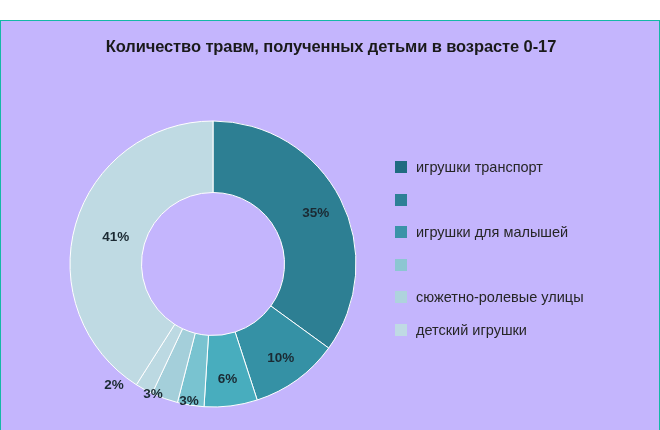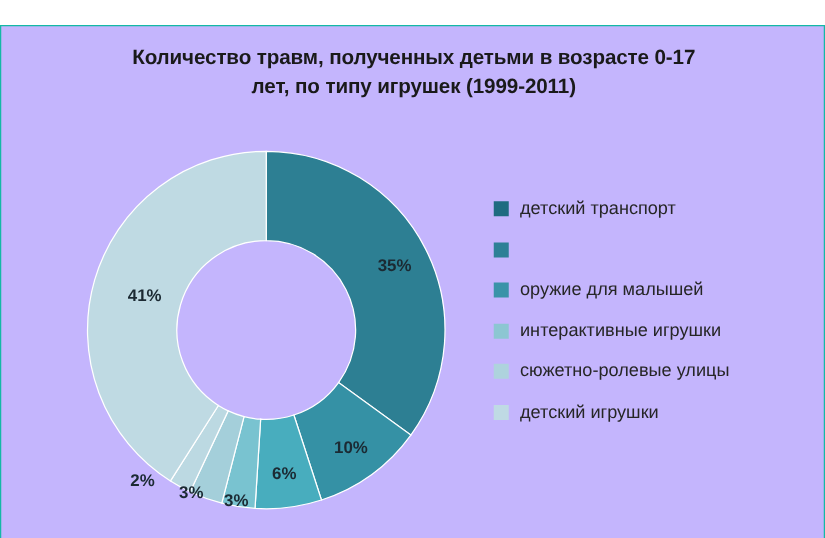--- a/index.html
+++ b/index.html
@@ -76,21 +76,20 @@
     line-height: 1;
   }
 </style>
 </head>
 <body>
 
 <div id="chart-canvas">
 
   <div id="chart-title">
     <span>Количество травм, полученных детьми в возрасте 0-17</span><br>
-    <span>лет, по типу игрушек (1999-2011)</span>
   </div>
 
   <div id="donut-area">
     <svg id="donut-svg" width="400" height="370" viewBox="0 0 400 370">
         <path d="M 212 28 A 143 143 0 0 1 327.6894301956175 255.05329107782364 L 269.8447150978088 213.02664553891182 A 71.5 71.5 0 0 0 212 99.5 Z" fill="#2d7f93" stroke="#ffffff" stroke-width="1"></path>
         <path d="M 327.6894301956175 255.05329107782364 A 143 143 0 0 1 256.1894301956175 307.00108183020694 L 234.09471509780874 239.00054091510347 A 71.5 71.5 0 0 0 269.8447150978088 213.02664553891182 Z" fill="#3591a5" stroke="#ffffff" stroke-width="1"></path>
         <path d="M 256.1894301956175 307.00108183020694 A 143 143 0 0 1 203.02095570730822 313.71782216524286 L 207.5104778536541 242.35891108262143 A 71.5 71.5 0 0 0 234.09471509780874 239.00054091510347 Z" fill="#48adbe" stroke="#ffffff" stroke-width="1"></path>
         <path d="M 203.02095570730822 313.71782216524286 A 143 143 0 0 1 176.43734613542574 309.50739204139427 L 194.21867306771287 240.25369602069713 A 71.5 71.5 0 0 0 207.5104778536541 242.35891108262143 Z" fill="#79c3d0" stroke="#ffffff" stroke-width="1"></path>
         <path d="M 176.43734613542574 309.50739204139427 A 143 143 0 0 1 151.1135613061946 300.39026850264077 L 181.5567806530973 235.69513425132038 A 71.5 71.5 0 0 0 194.21867306771287 240.25369602069713 Z" fill="#a4cfda" stroke="#ffffff" stroke-width="1"></path>
         <path d="M 151.1135613061946 300.39026850264077 A 143 143 0 0 1 135.3767683180035 291.7388933467882 L 173.68838415900177 231.3694466733941 A 71.5 71.5 0 0 0 181.5567806530973 235.69513425132038 Z" fill="#bcd9e2" stroke="#ffffff" stroke-width="1"></path>
@@ -101,32 +100,31 @@
         <text x="188" y="312" text-anchor="middle" class="slice-label-out">3%</text>
         <text x="152" y="305" text-anchor="middle" class="slice-label-out">3%</text>
         <text x="113" y="296" text-anchor="middle" class="slice-label-out">2%</text>
         <text x="114.77026432520951" y="147.75215051352808" text-anchor="middle" class="slice-label">41%</text>
       </svg>
   </div>
 
   <div id="legend">
       <div class="legend-row">
         <span class="legend-swatch" style="background: rgb(31, 107, 128);"></span>
-        <span class="legend-text">детский транспорт</span>
+        <span class="legend-text">игрушки транспорт</span>
       </div>
       <div class="legend-row">
         <span class="legend-swatch" style="background: rgb(45, 128, 150);"></span>
       </div>
       <div class="legend-row">
         <span class="legend-swatch" style="background: rgb(58, 147, 168);"></span>
-        <span class="legend-text">оружие для малышей</span>
+        <span class="legend-text">игрушки для малышей</span>
       </div>
       <div class="legend-row">
         <span class="legend-swatch" style="background: rgb(140, 198, 210);"></span>
-        <span class="legend-text">интерактивные игрушки</span>
       </div>
       <div class="legend-row">
         <span class="legend-swatch" style="background: rgb(174, 211, 221);"></span>
         <span class="legend-text">сюжетно-ролевые улицы</span>
       </div>
       <div class="legend-row">
         <span class="legend-swatch" style="background: rgb(191, 218, 228);"></span>
         <span class="legend-text">детский игрушки</span>
       </div>
     </div>

